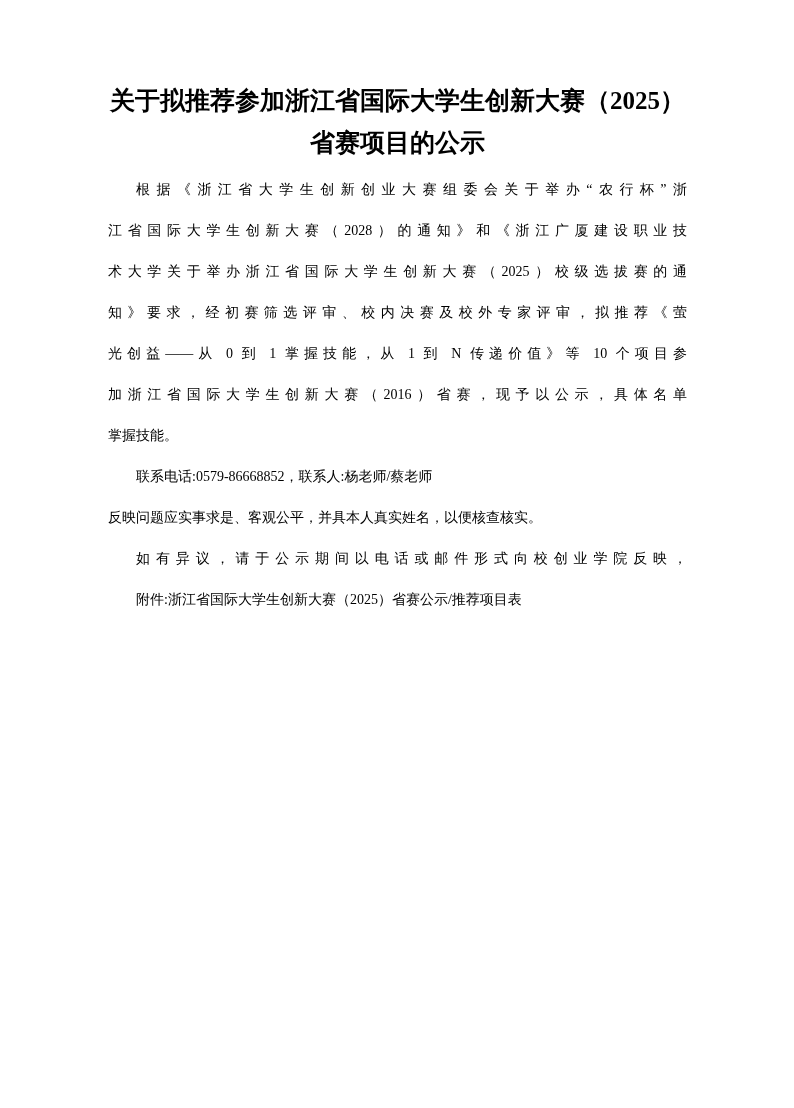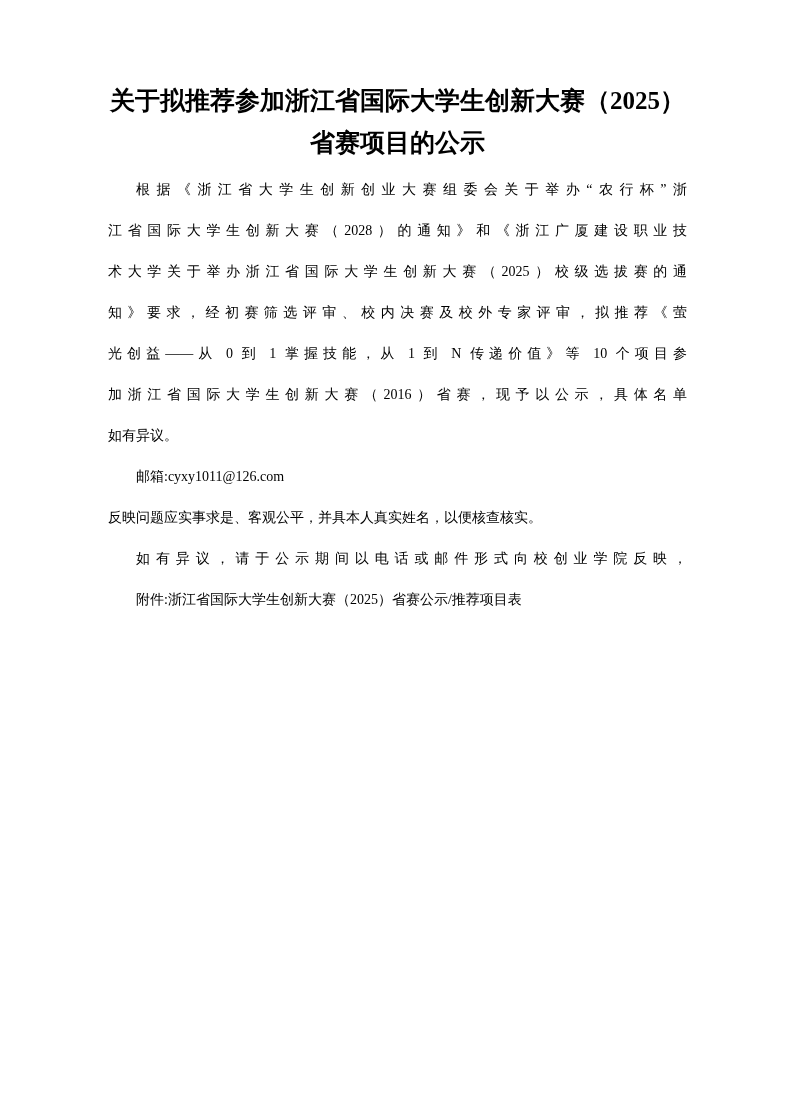--- a/index.html
+++ b/index.html
@@ -53,24 +53,24 @@
       <div class="tline">省赛项目的公示</div>
     </h1>
 
     <div>
       <div class="ln ind just">根据《浙江省大学生创新创业大赛组委会关于举办“农行杯”浙</div>
       <div class="ln just">江省国际大学生创新大赛（2028）的通知》和《浙江广厦建设职业技</div>
       <div class="ln just">术大学关于举办浙江省国际大学生创新大赛（2025）校级选拔赛的通</div>
       <div class="ln just">知》要求，经初赛筛选评审、校内决赛及校外专家评审，拟推荐《萤</div>
       <div class="ln just">光创益——从 0 到 1 掌握技能，从 1 到 N 传递价值》等 10 个项目参</div>
       <div class="ln just">加浙江省国际大学生创新大赛（2016）省赛，现予以公示，具体名单</div>
-      <div class="ln">如有异议。</div>
+      <div class="ln">掌握技能。</div>
     </div>
 
-    <div class="ln ind">邮箱:cyxy1011@126.com</div>
+    <div class="ln ind">联系电话:0579-86668852，联系人:杨老师/蔡老师</div>
 
     <div>
       <div class="ln">反映问题应实事求是、客观公平，并具本人真实姓名，以便核查核实。</div>
       <div class="ln ind just">如有异议，请于公示期间以电话或邮件形式向校创业学院反映，</div>
     </div>
 
     <div class="ln ind">附件:浙江省国际大学生创新大赛（2025）省赛公示/推荐项目表</div>
 
   </div>
 </div>

